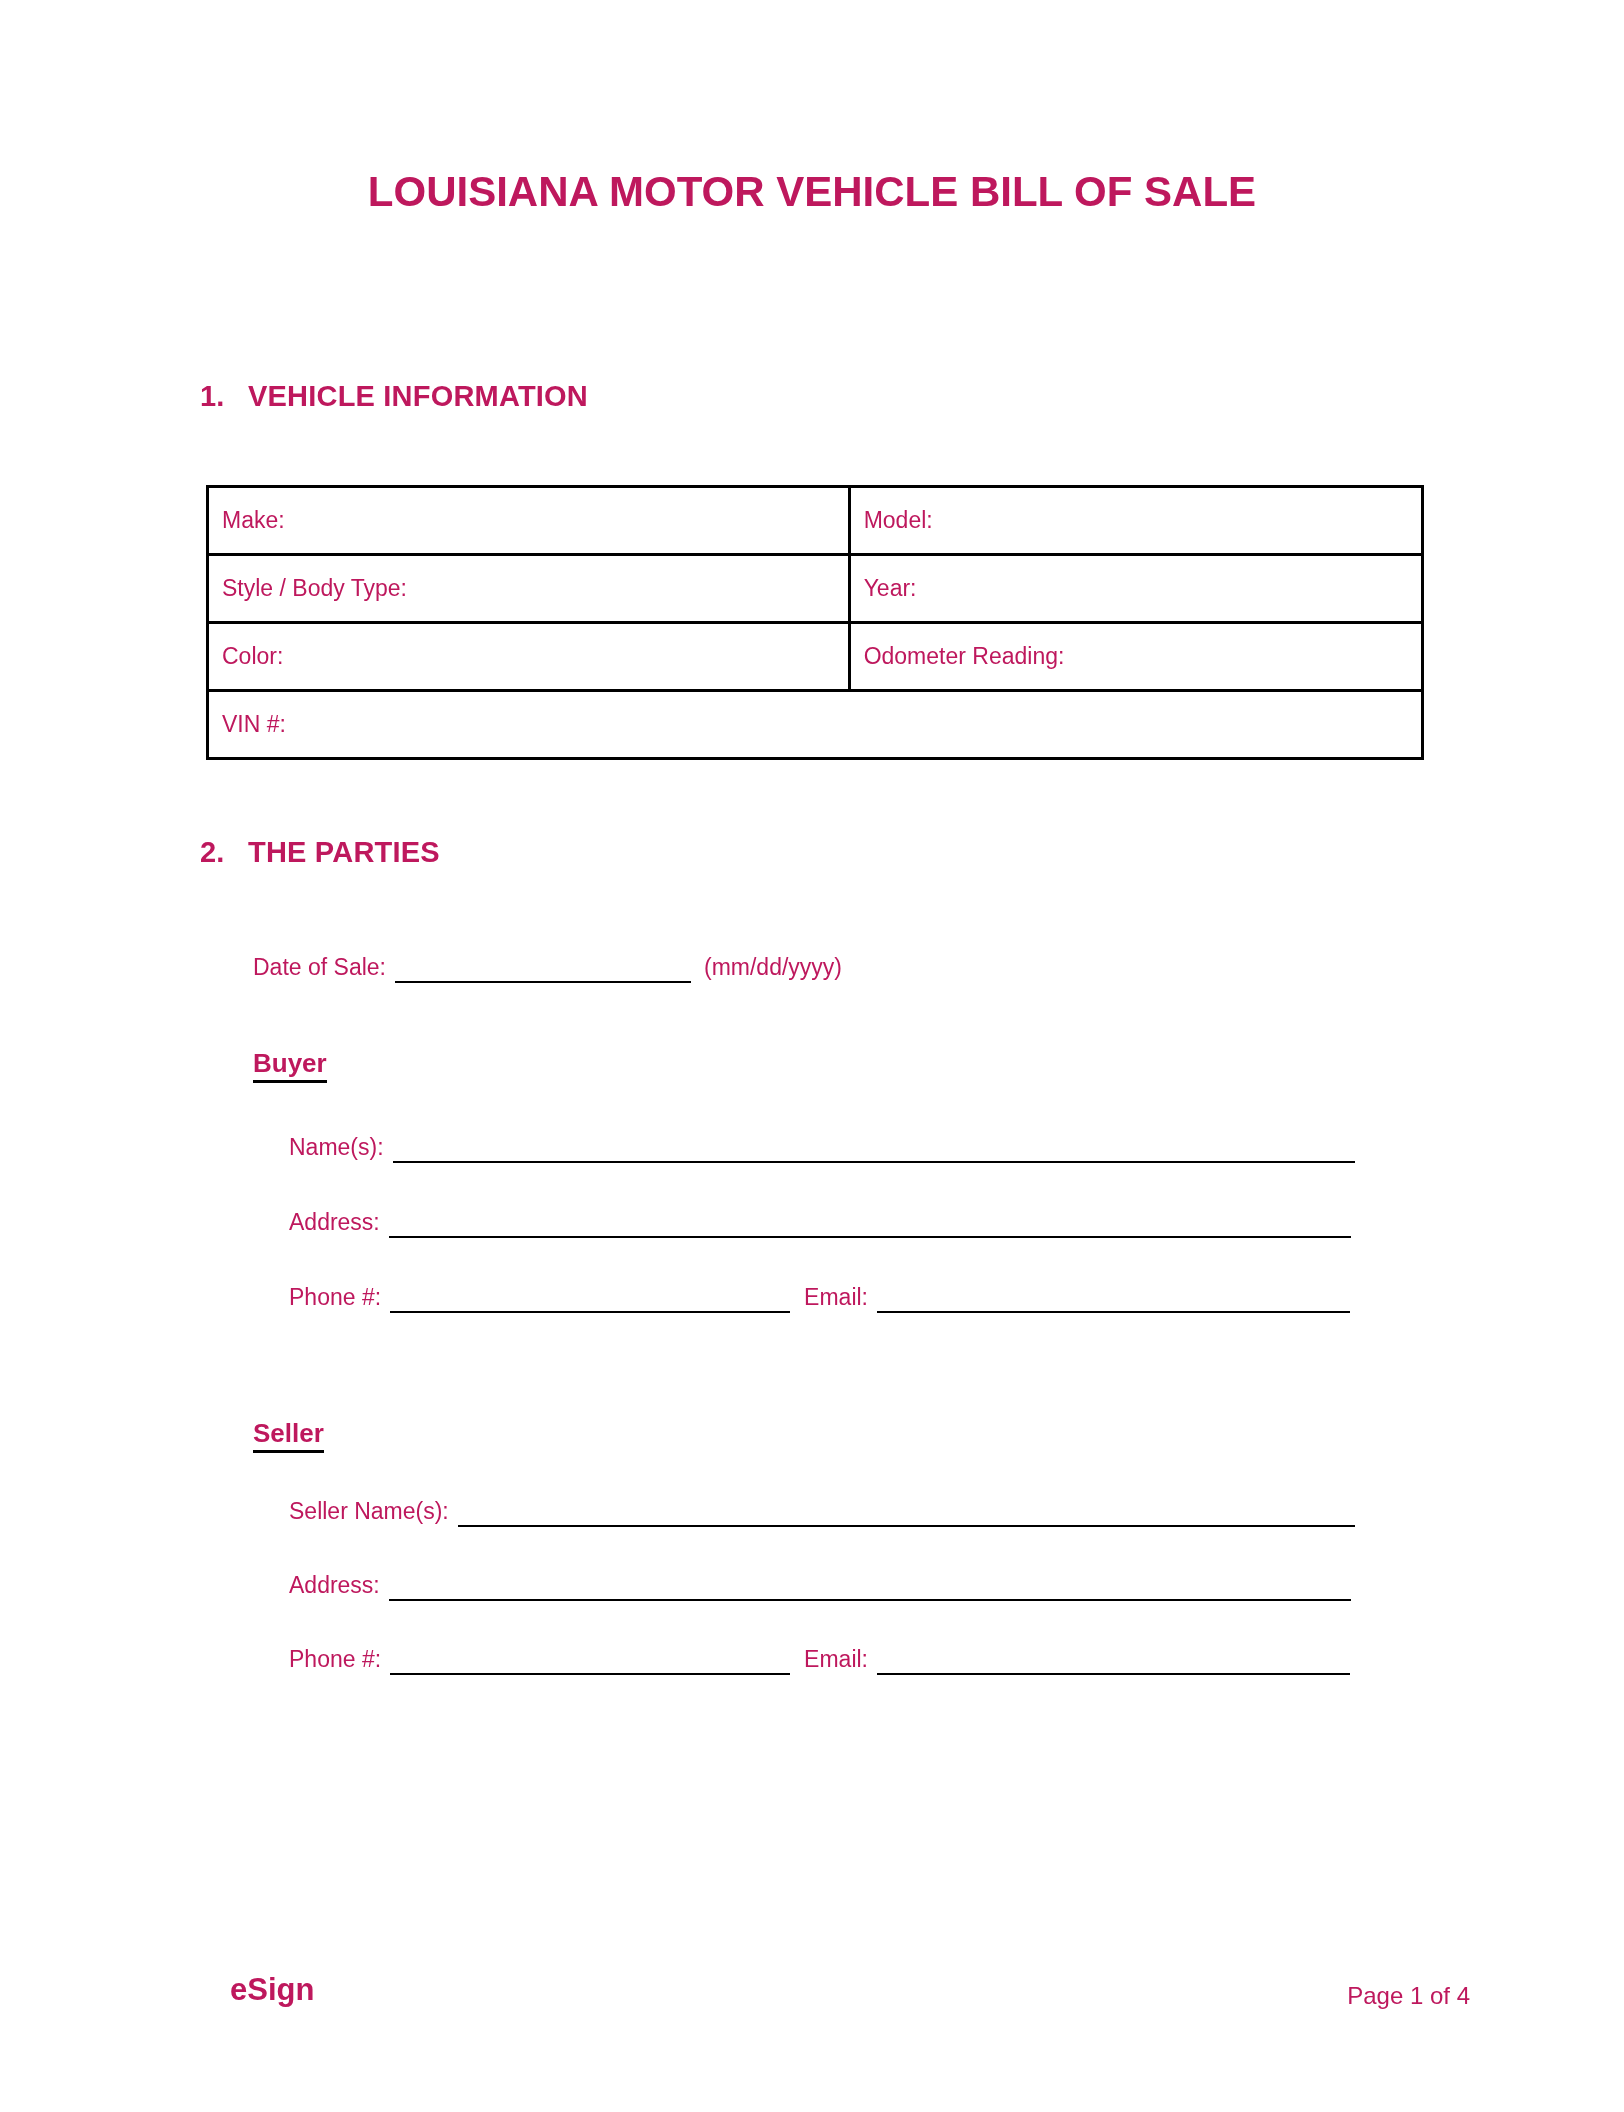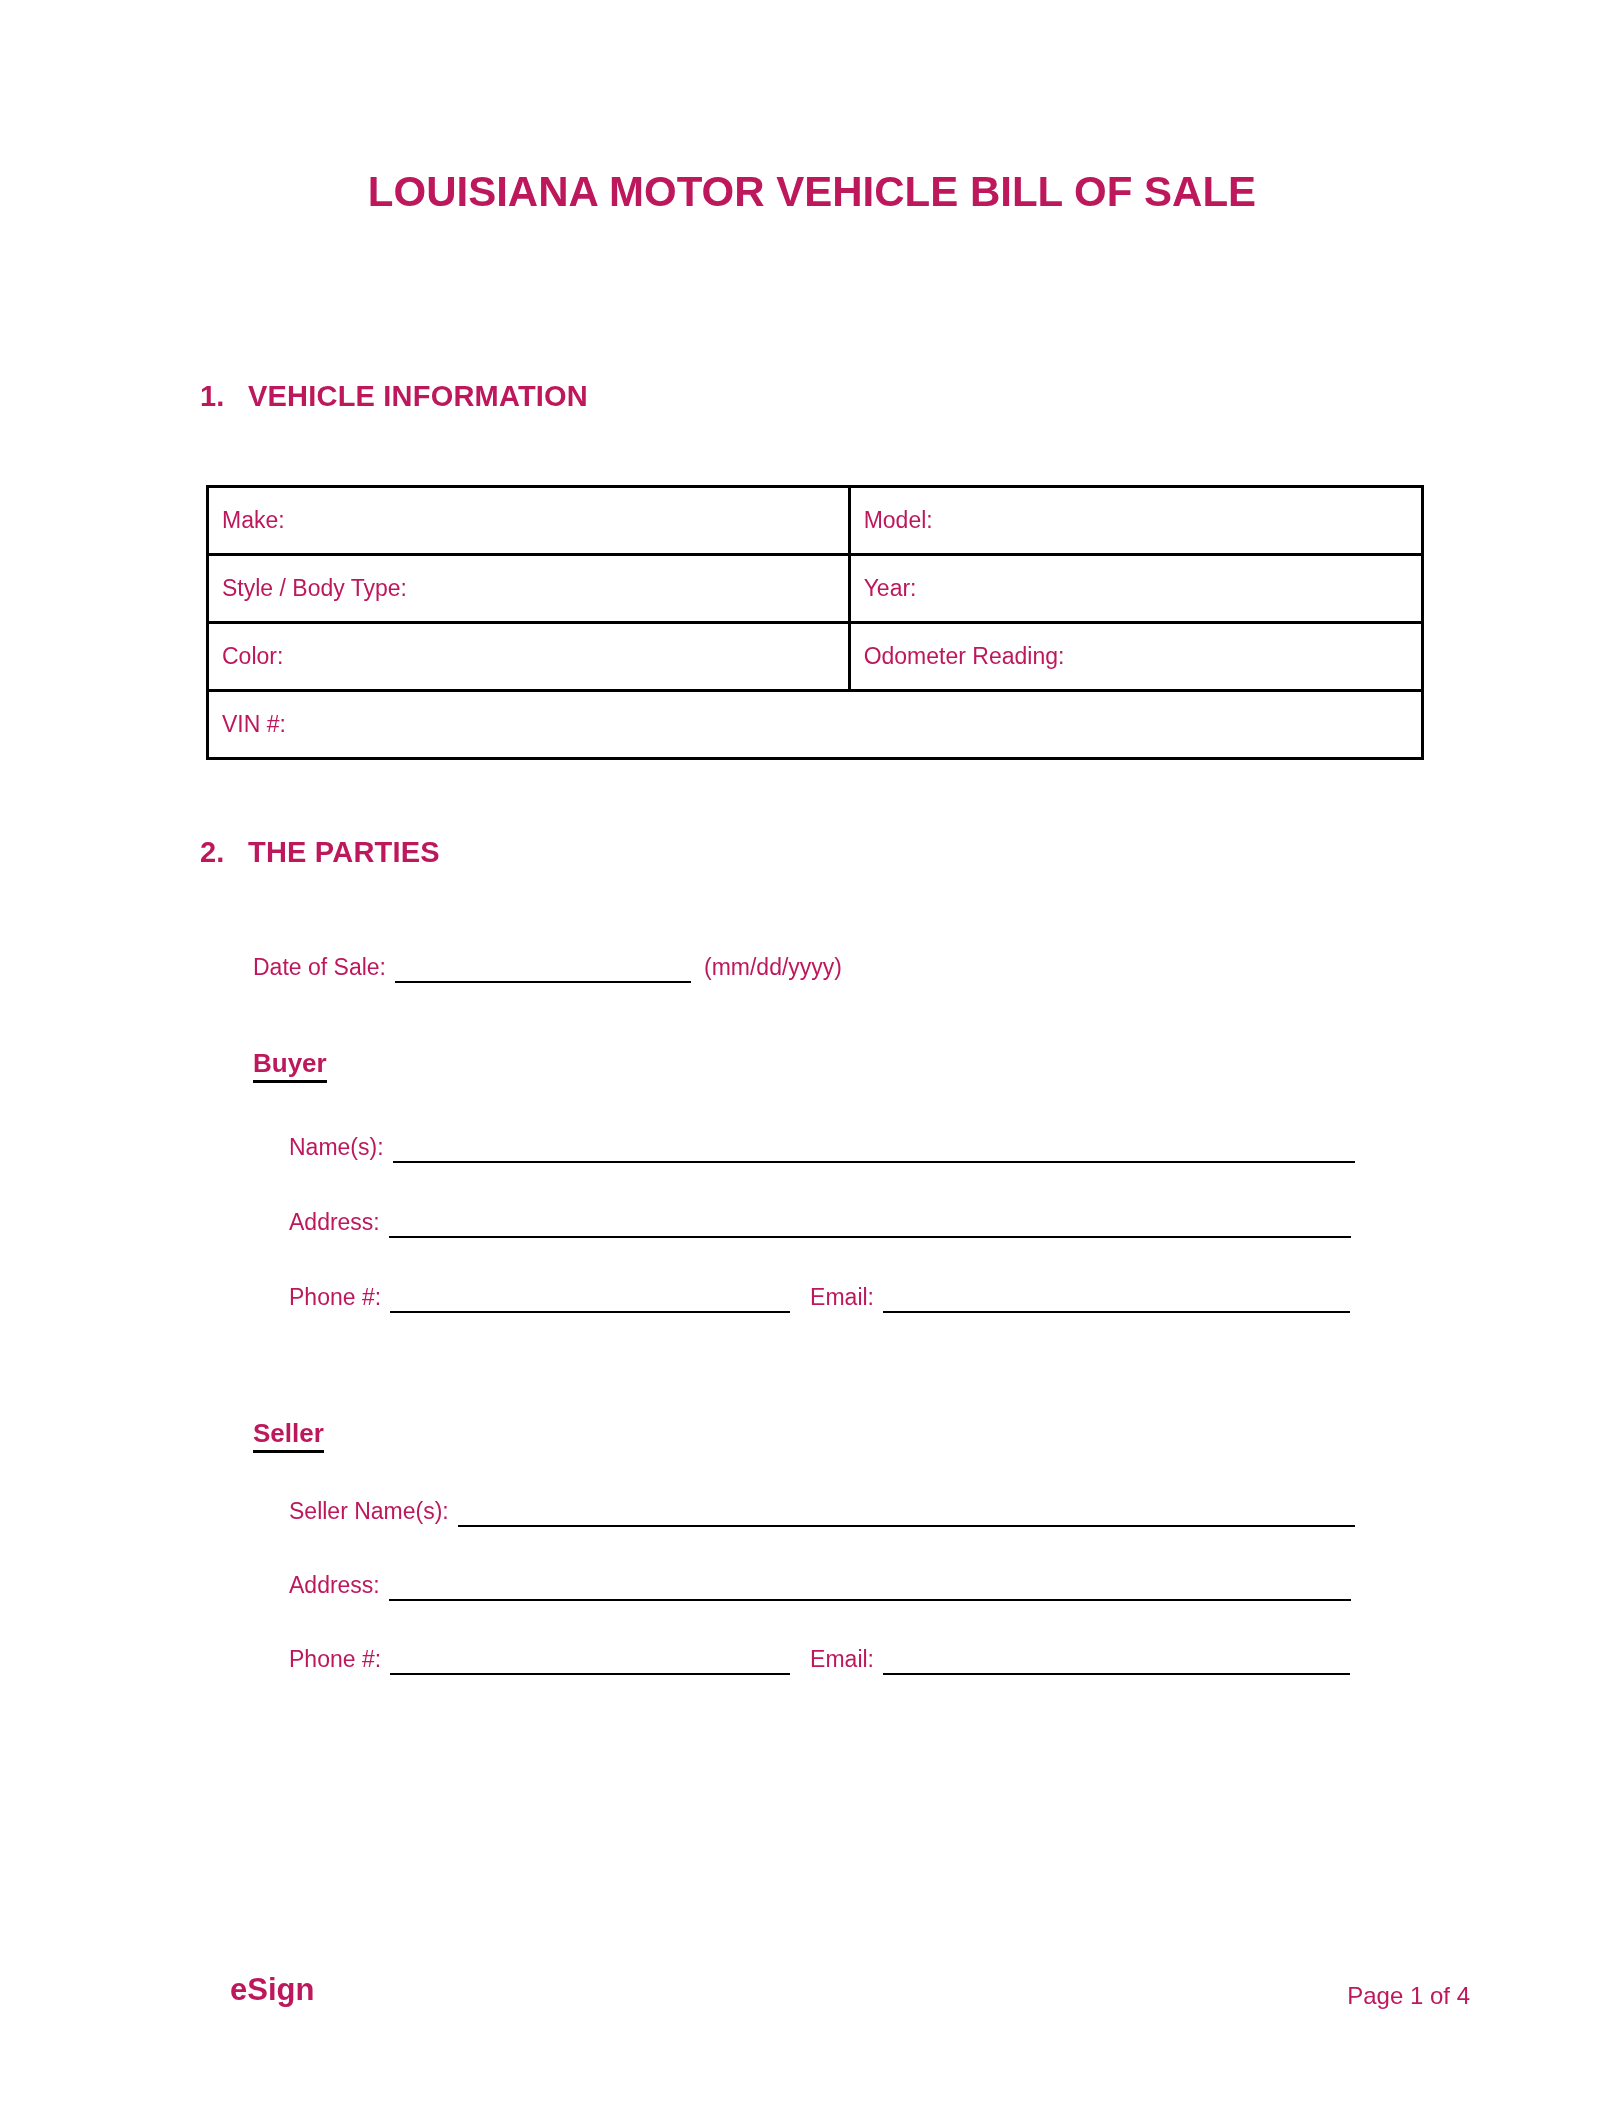--- a/index.html
+++ b/index.html
@@ -86,21 +86,21 @@
   #seller-heading { top: 1418px; }
 
   #buyer-name-row     { top: 1128px; left: 289px; width: 1066px; }
   #buyer-address-row  { top: 1203px; left: 289px; width: 1062px; }
   #buyer-phone-row    { top: 1278px; left: 289px; width: 1061px; }
   #seller-name-row    { top: 1492px; left: 289px; width: 1066px; }
   #seller-address-row { top: 1566px; left: 289px; width: 1062px; }
   #seller-phone-row   { top: 1640px; left: 289px; width: 1061px; }
 
   .phone-line { width: 400px; }
-  .email-label { margin-left: 20px; }
+  .email-label { margin-left: 14px; }
 
   #footer-brand {
     position: absolute;
     left: 230px;
     top: 1972px;
     font-size: 31px;
     font-weight: bold;
   }
   #footer-page {
     position: absolute;

